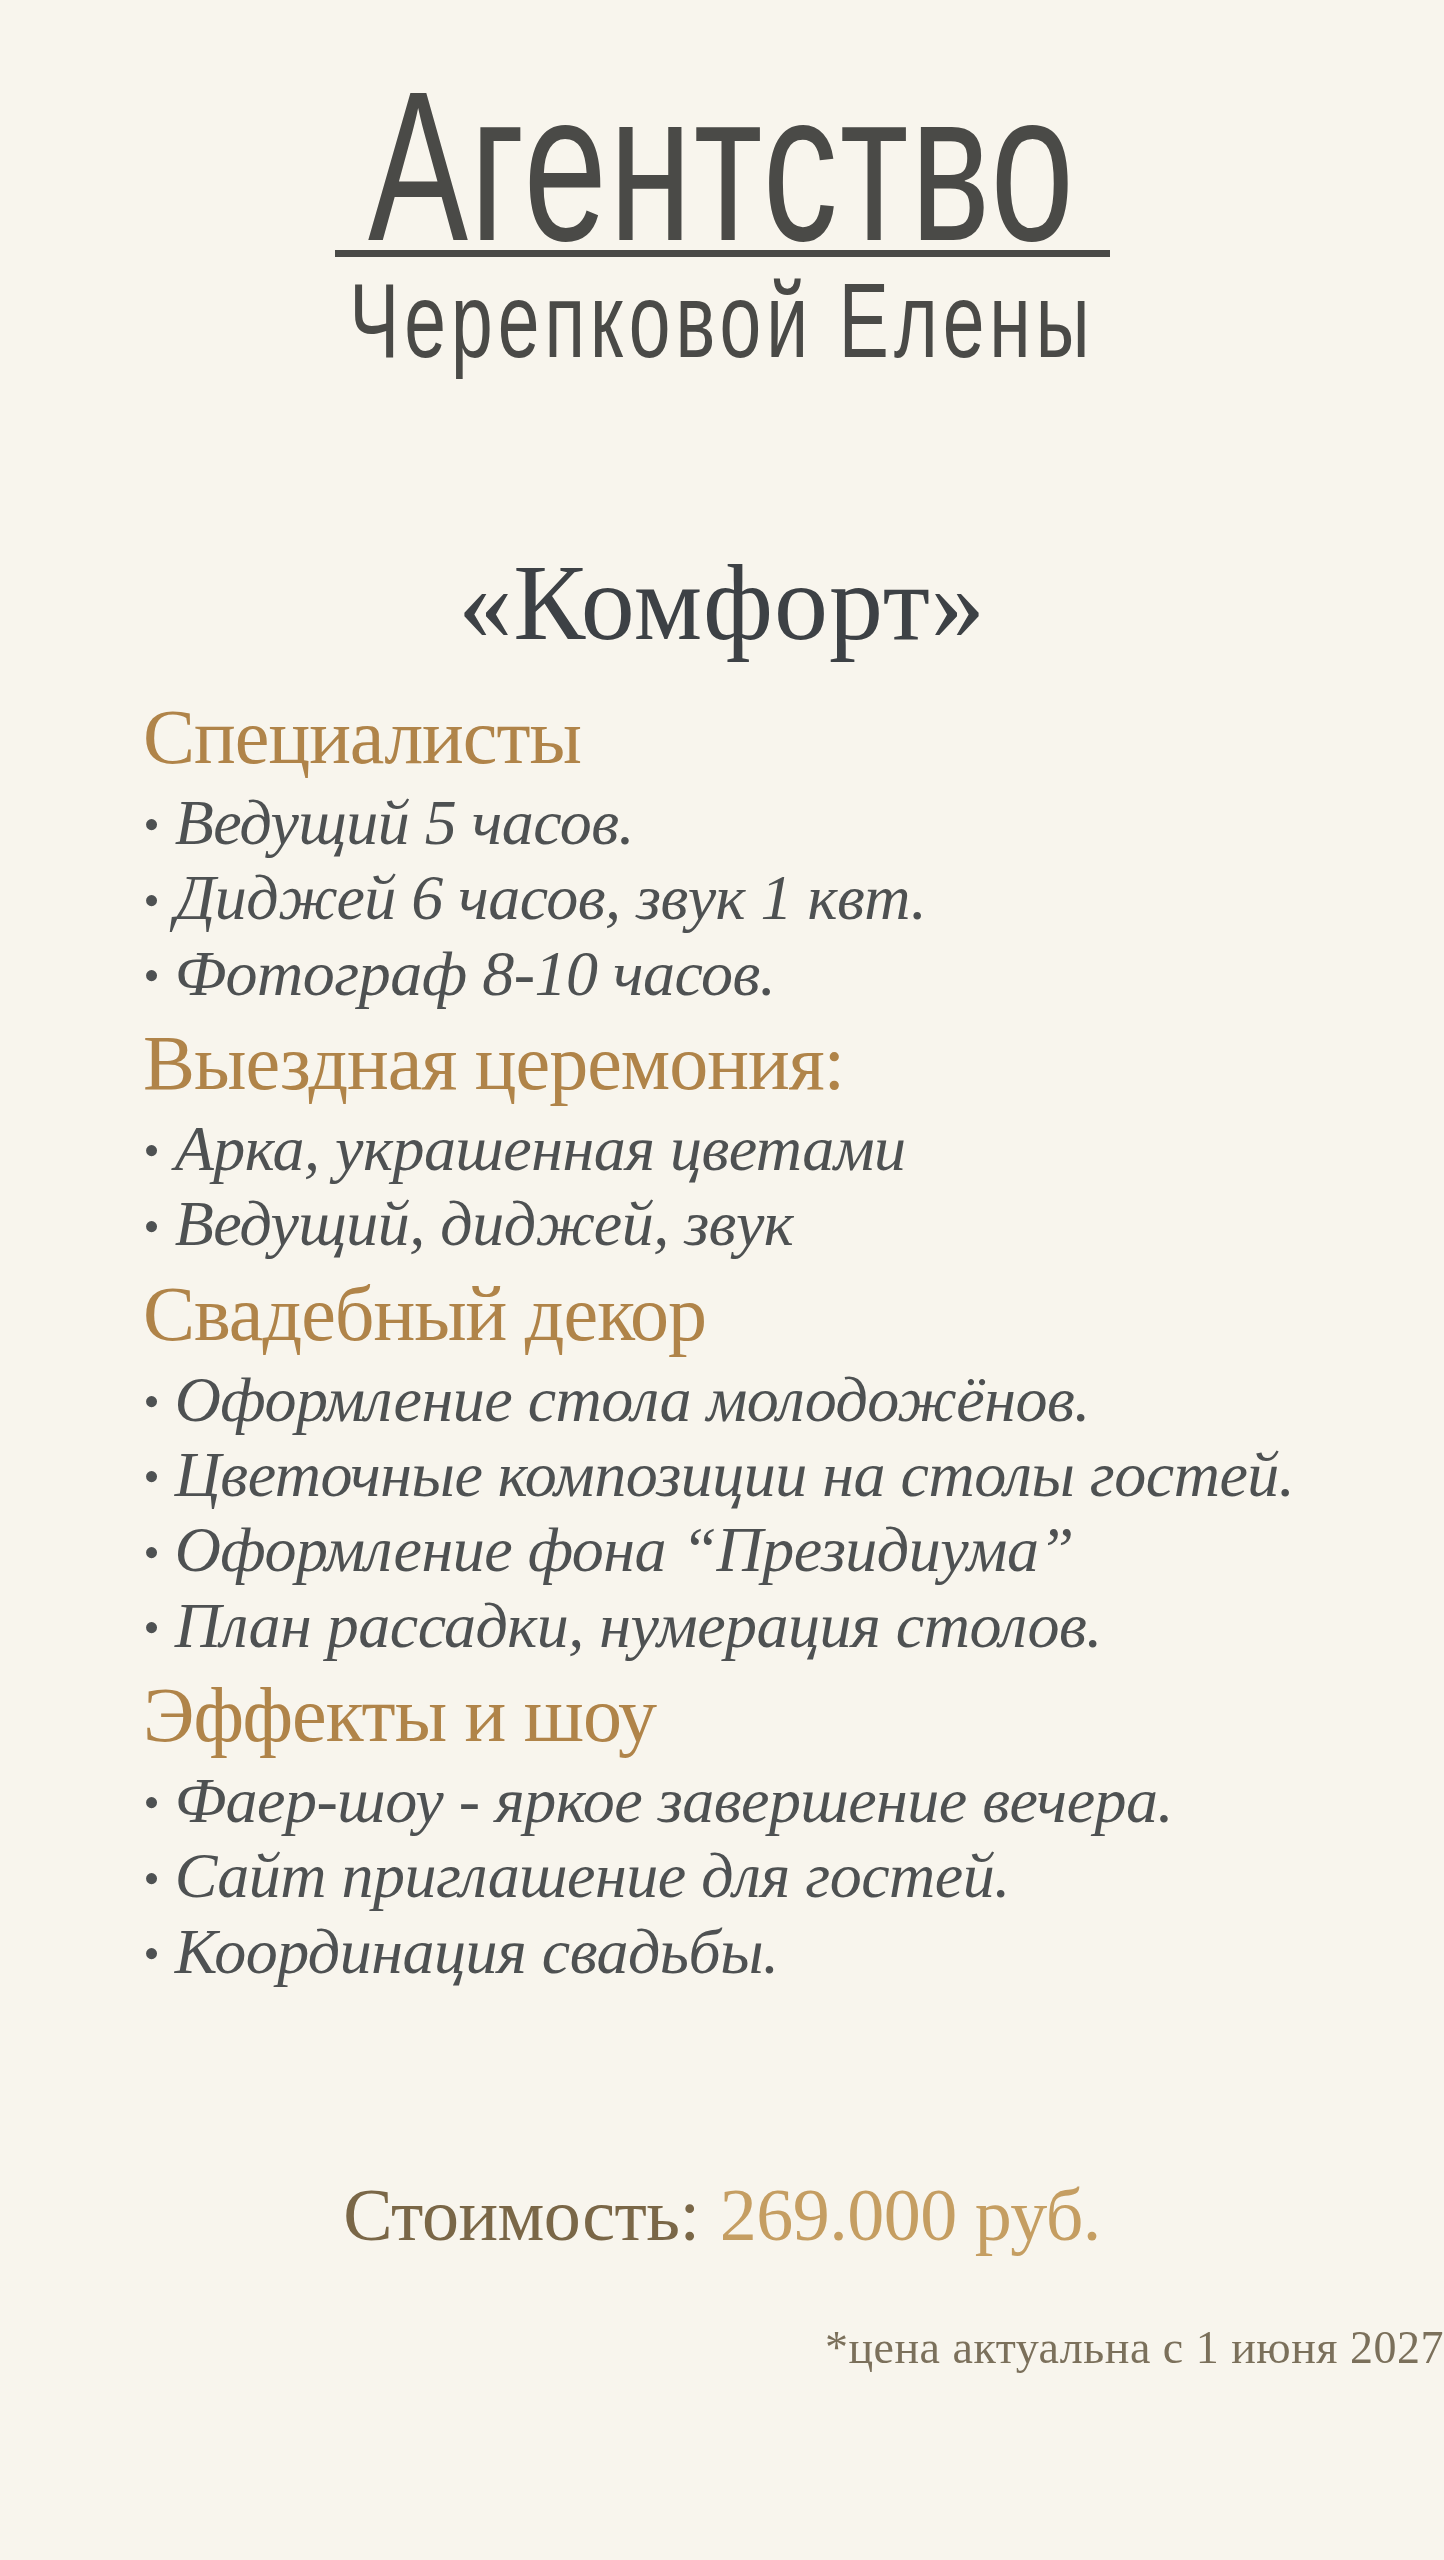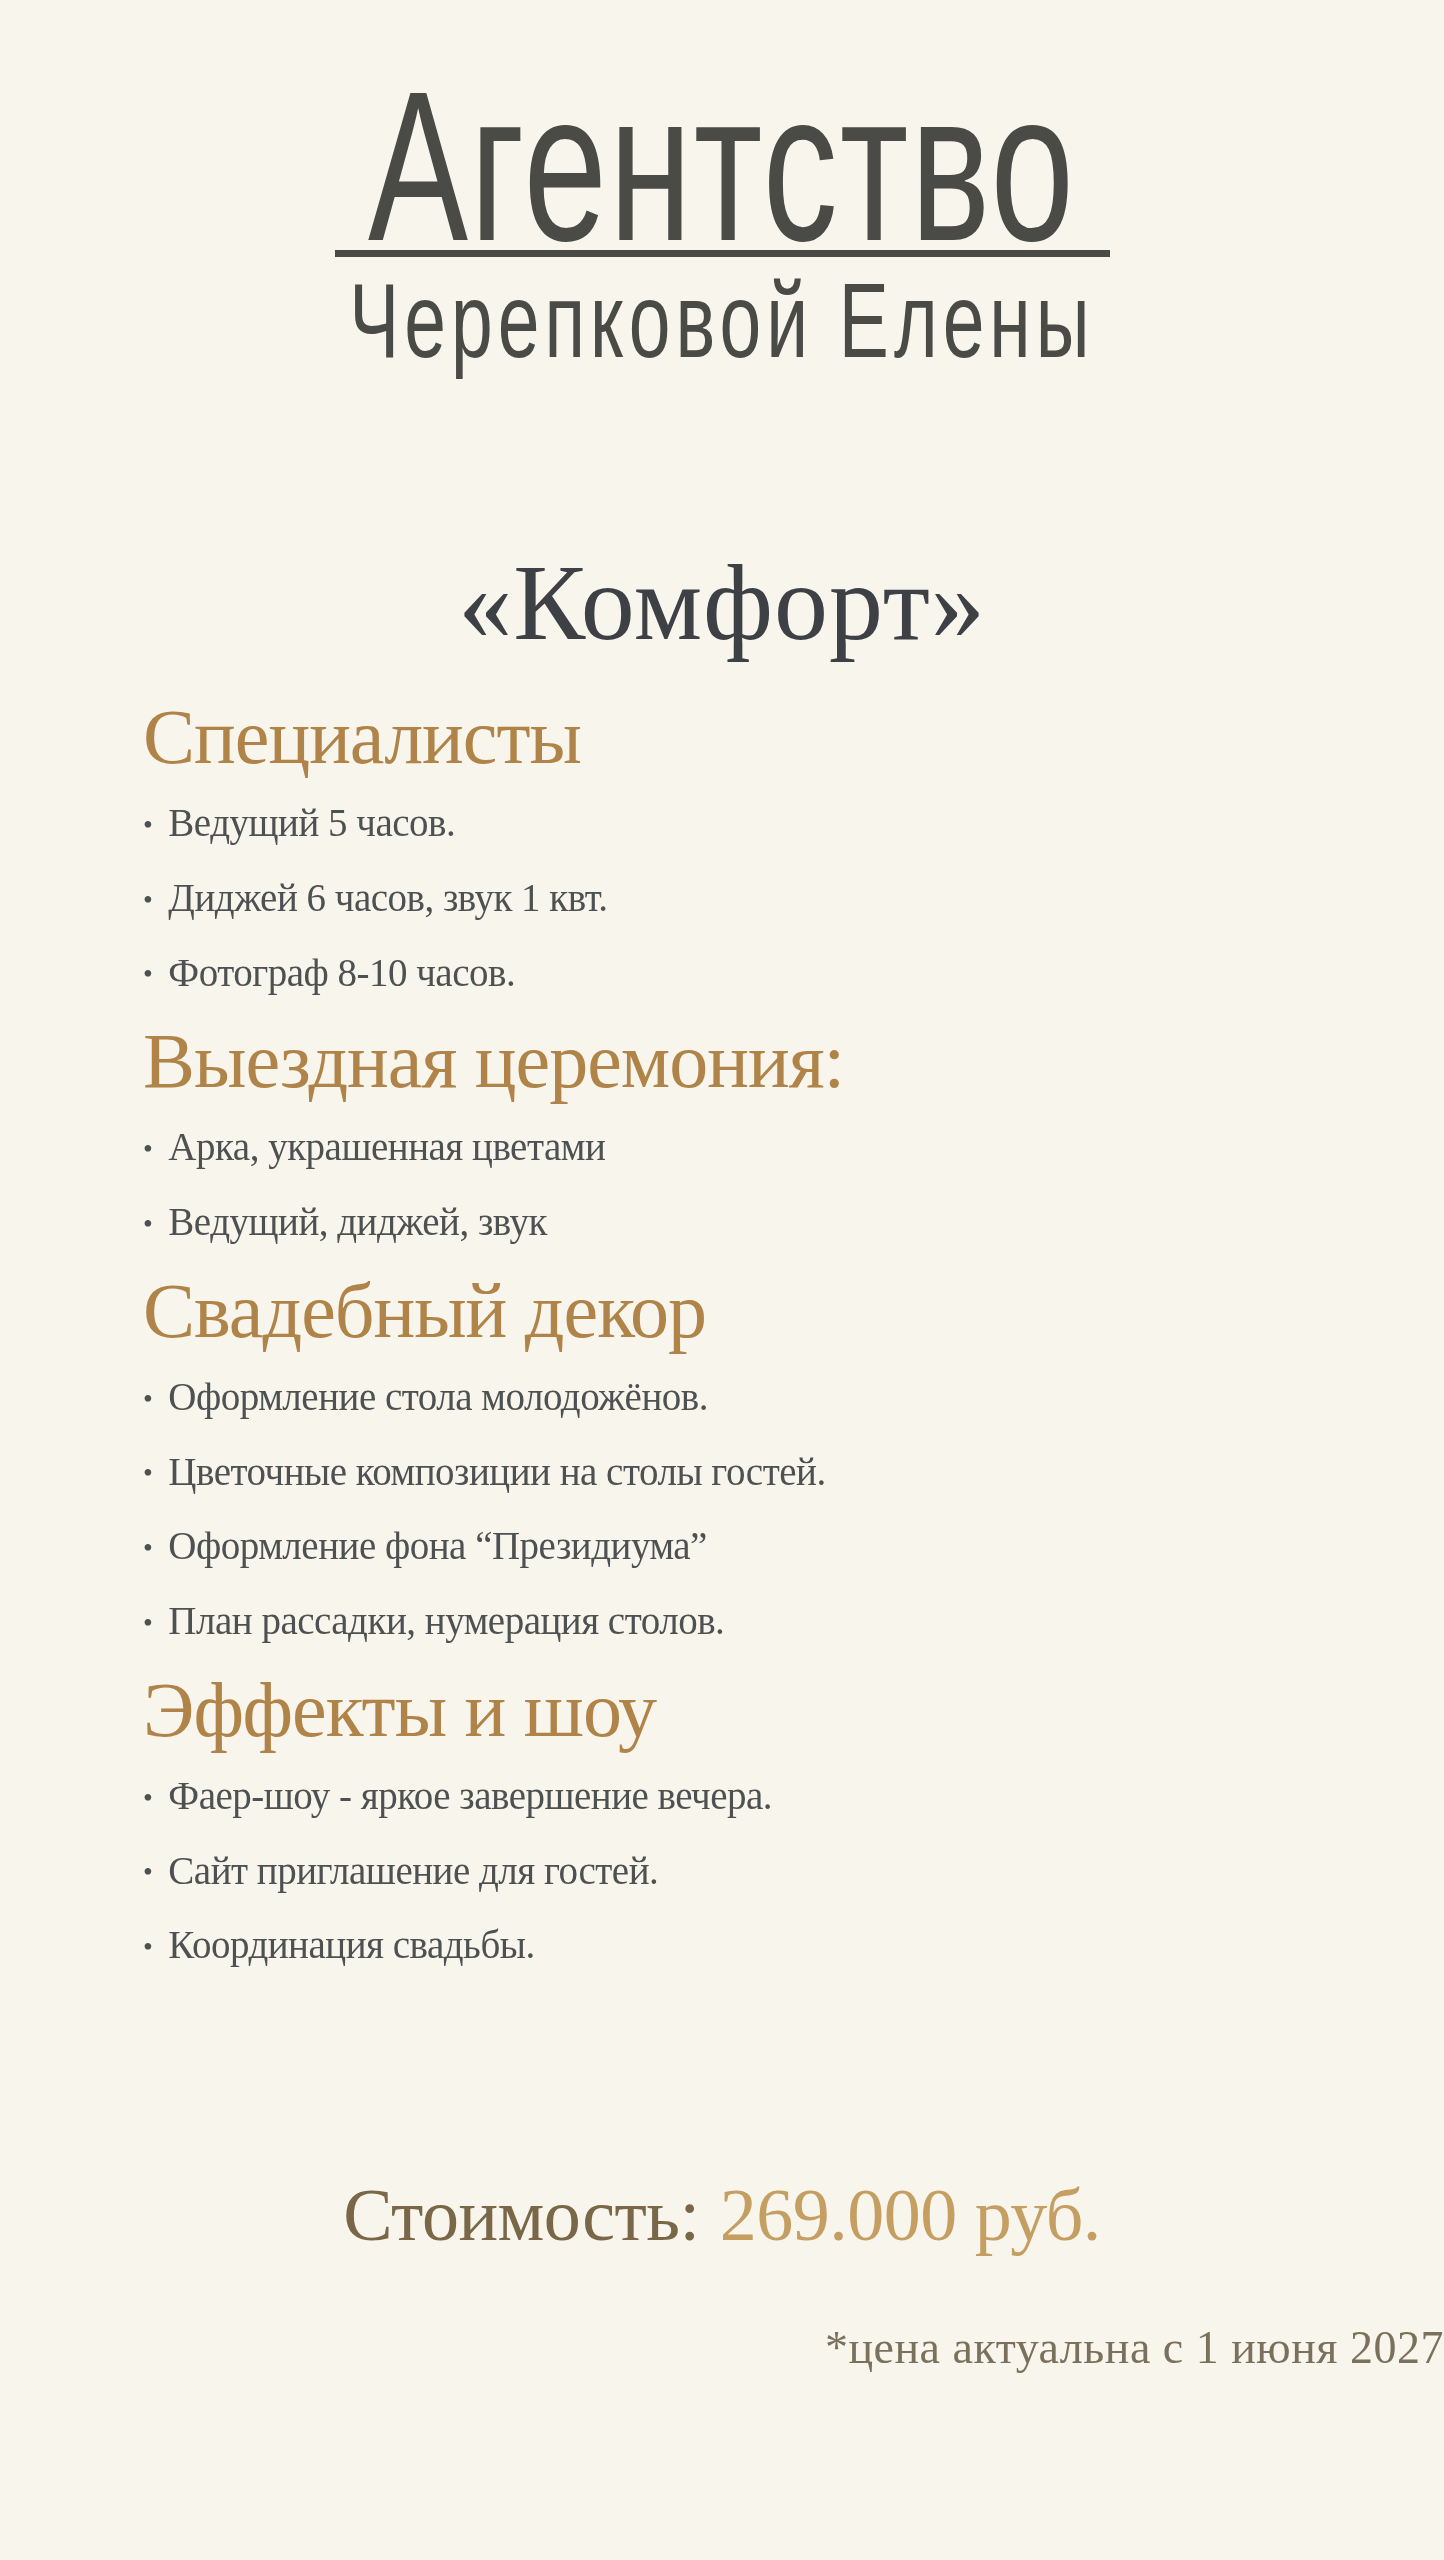--- a/index.html
+++ b/index.html
@@ -67,24 +67,25 @@
   .sections h2{
     margin:12px 0 10px;
     font-size:78px;line-height:78px;
     font-weight:normal;
     letter-spacing:-1px;
     color:var(--gold);
   }
   .sections section:first-child h2{margin-top:0;}
   .sections ul{list-style:none;margin:0;padding:0;}
   .sections li{
-    font-size:39px;line-height:73px;
+    font-size:64px;line-height:73px;
     letter-spacing:-0.5px;
     color:var(--ink-body);
     white-space:nowrap;
+    font-style:italic;
   }
   .dot{
     font-size:0.72em;
     margin-right:16px;
     vertical-align:0.08em;
   }
   
   .price{
     position:absolute;top:2178px;left:0;right:0;
     text-align:center;

